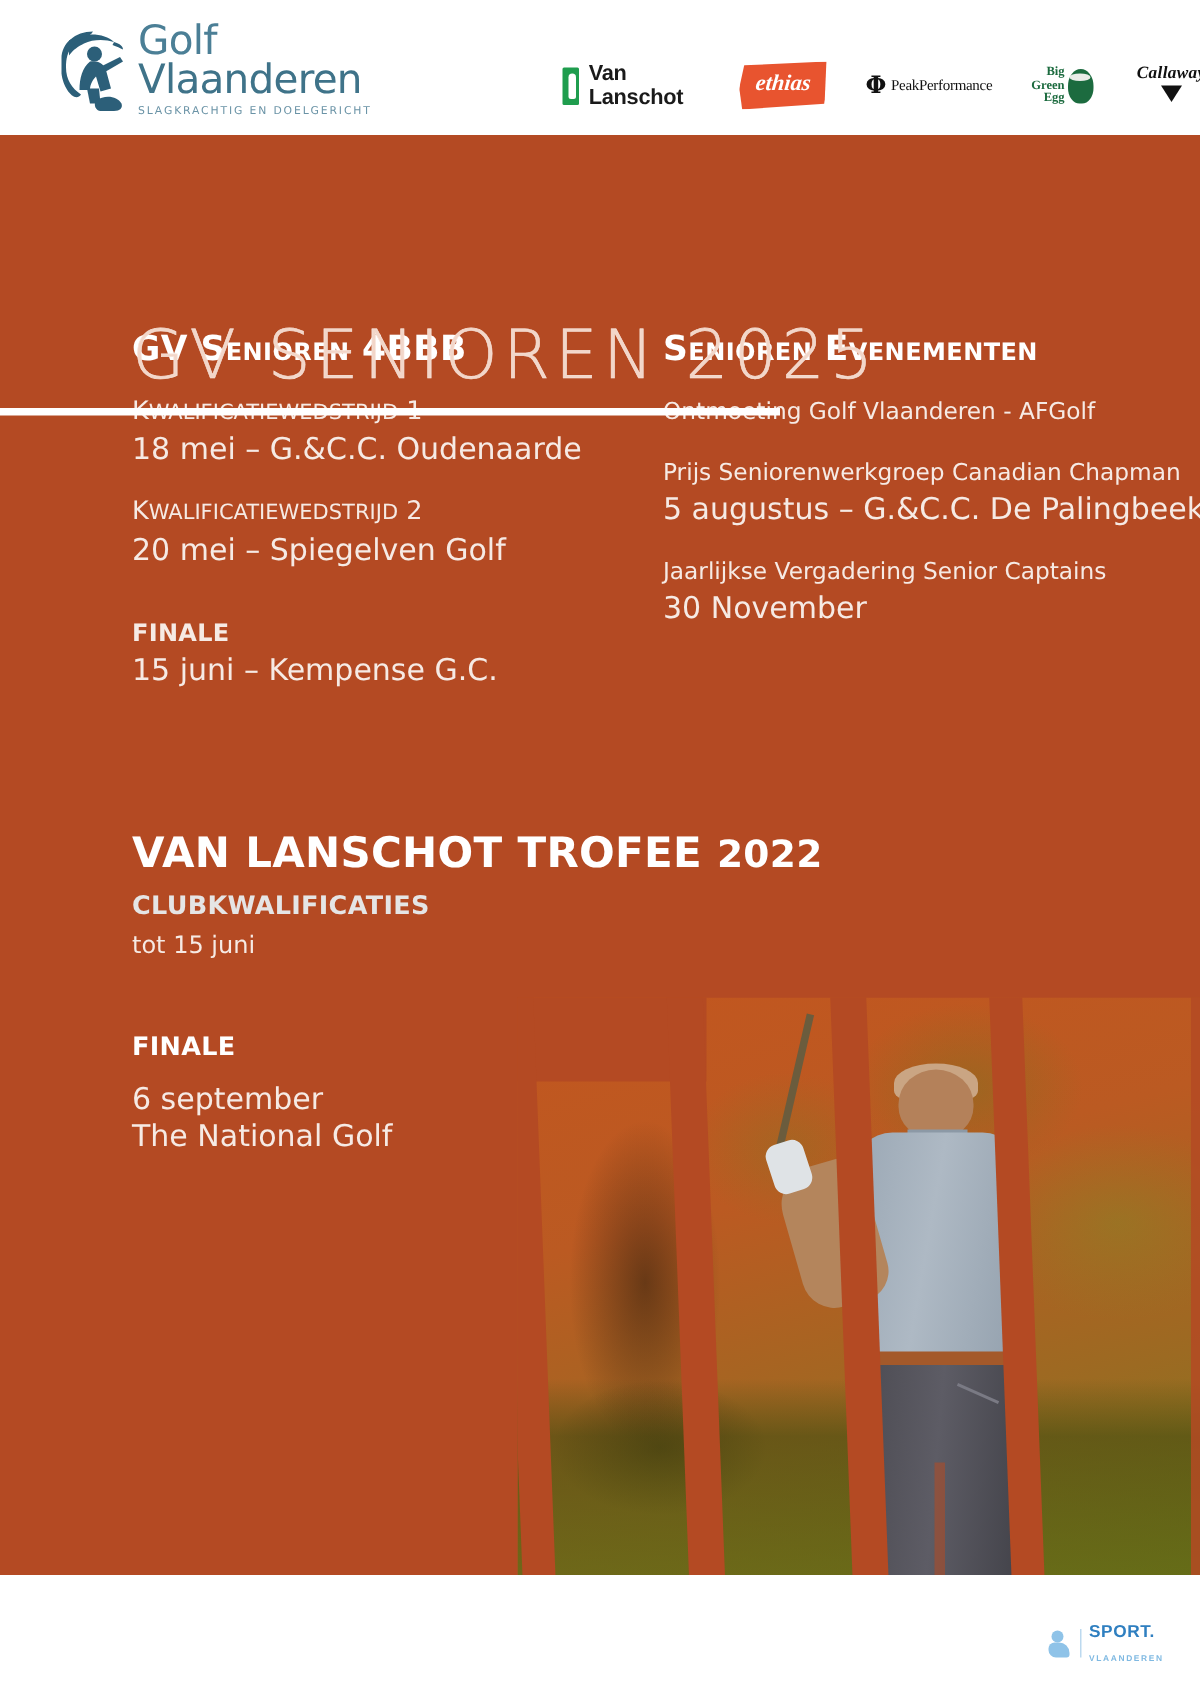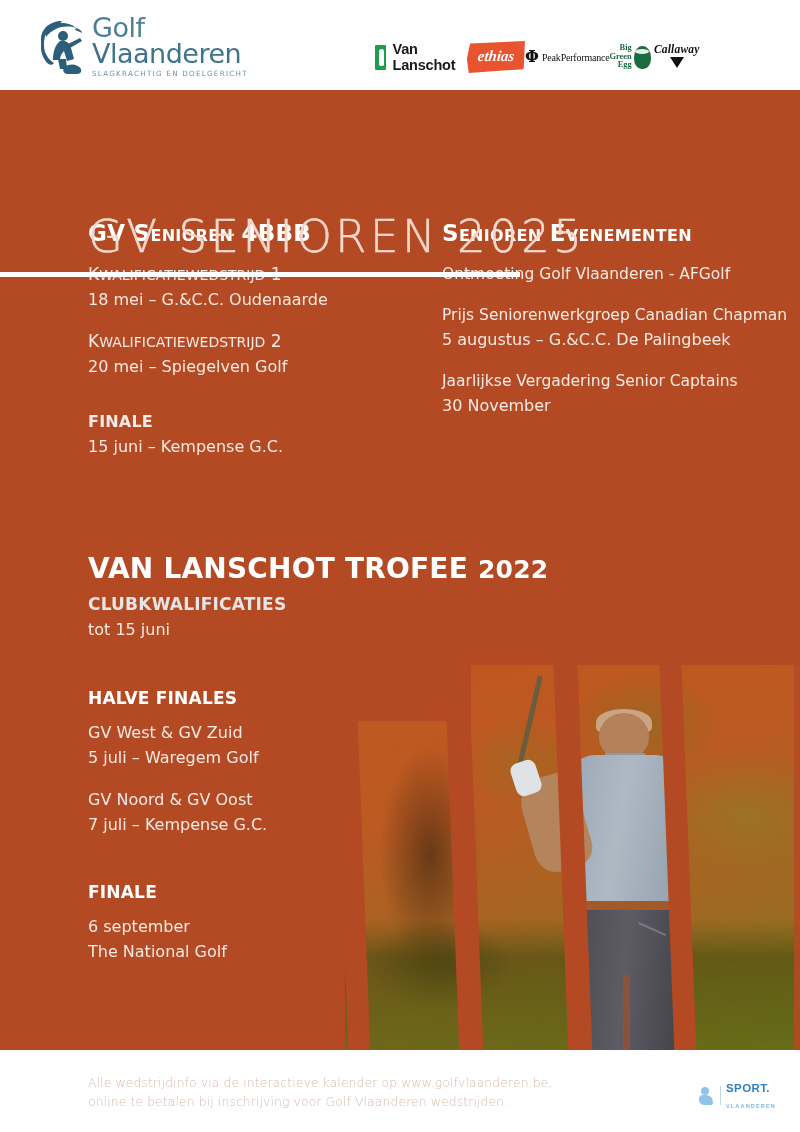--- a/index.html
+++ b/index.html
@@ -59,20 +59,21 @@
     color: #6a93a6;
     white-space: nowrap;
   }
 
   .sponsors {
     position: absolute;
     left: 375px; top: 36px;
     height: 42px;
     display: flex;
     align-items: center;
+    gap: 26px;
   }
   .sp { display: flex; align-items: center; }
 
   .sp-vl-icon {
     width: 13px; height: 25px;
     background: #1f9d4e;
     border-radius: 1px;
     position: relative;
     margin-right: 7px;
   }
@@ -375,21 +376,21 @@
     font-size: 15.5px;
     line-height: 24px;
     white-space: nowrap;
   }
   .entry-title.smallcaps { font-size: 17px; }
   .entry-title.smallcaps .sc { font-size: 14px; }
   .entry-title.bold { font-weight: bold; font-size: 16px; letter-spacing: .2px; }
   .entry-sub {
     color: #f6eae4;
     font-family: "DejaVu Sans", sans-serif;
-    font-size: 16px;
+    font-size: 20px;
     line-height: 25px;
     white-space: nowrap;
   }
 
   .spacer-sm { height: 14px; }
 
   
   .trofee {
     position: absolute;
     left: 88px; top: 462px;
@@ -639,49 +640,30 @@
 
     </div>
 
     <div class="trofee">
       <div class="trofee-title">
         <span>VAN LANSCHOT TROFEE</span>&nbsp;<span class="yr">2022</span>
       </div>
       <div class="trofee-sub">CLUBKWALIFICATIES</div>
       <div class="trofee-date">tot 15 juni</div>
 
-      <div class="trofee-group">
-        <div class="g-head-lbl">HALVE FINALES</div>
-
-        <div class="entry">
-          <div class="entry-sub">GV West &amp; GV Zuid</div>
-          <div class="entry-sub">5 juli – Waregem Golf</div>
-        </div>
-
-        <div class="entry">
-          <div class="entry-sub">GV Noord &amp; GV Oost</div>
-          <div class="entry-sub">7 juli – Kempense G.C.</div>
-        </div>
-      </div>
 
       <div class="trofee-group">
         <div class="g-head-lbl">FINALE</div>
         <div class="entry-sub">6 september</div>
         <div class="entry-sub">The National Golf</div>
       </div>
     </div>
 
   </div>
 
-  <div class="footer">
-    <div class="footer-text">
-      <span>Alle wedstrijdinfo via de interactieve kalender op www.golfvlaanderen.be,</span><br>
-      <span>online te betalen bij inschrijving voor Golf Vlaanderen wedstrijden.</span>
-    </div>
-  </div>
 
   <div class="sv-logo">
     <span class="sv-mark"></span>
     <span class="sv-div"></span>
     <span class="sv-words">
       <span class="sv-top">SPORT.</span><br>
       <span class="sv-bot">VLAANDEREN</span>
     </span>
   </div>
 

